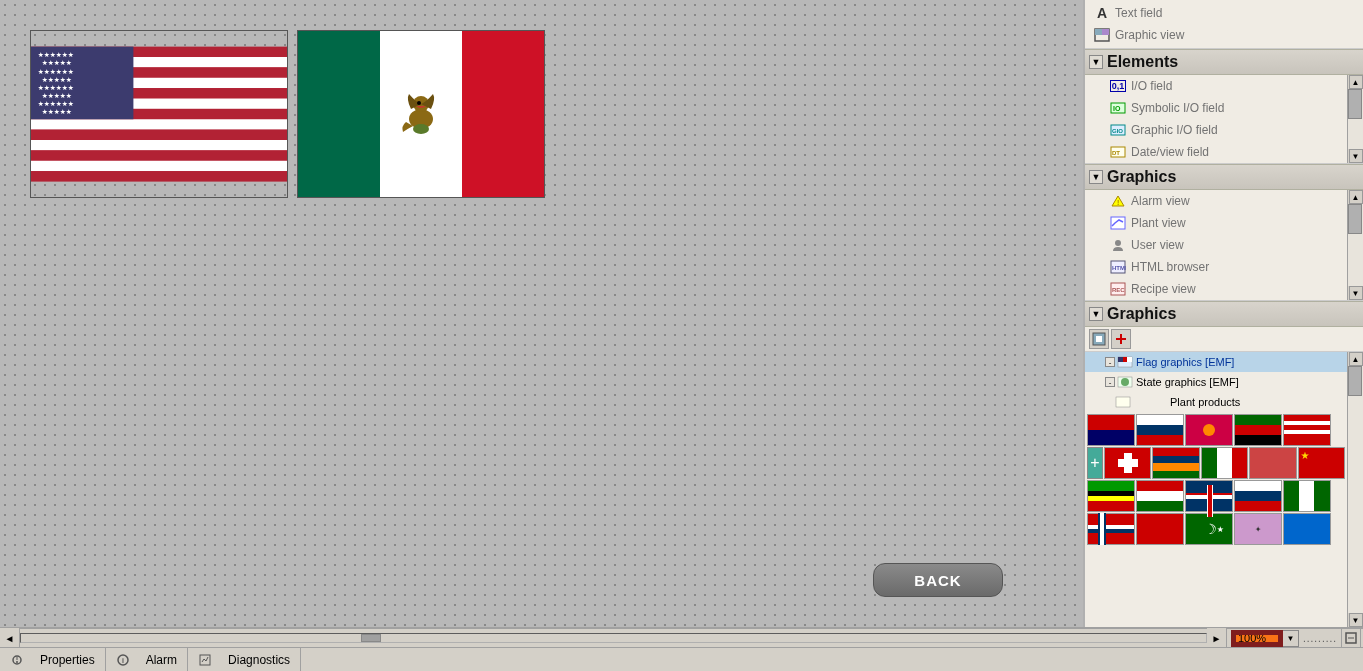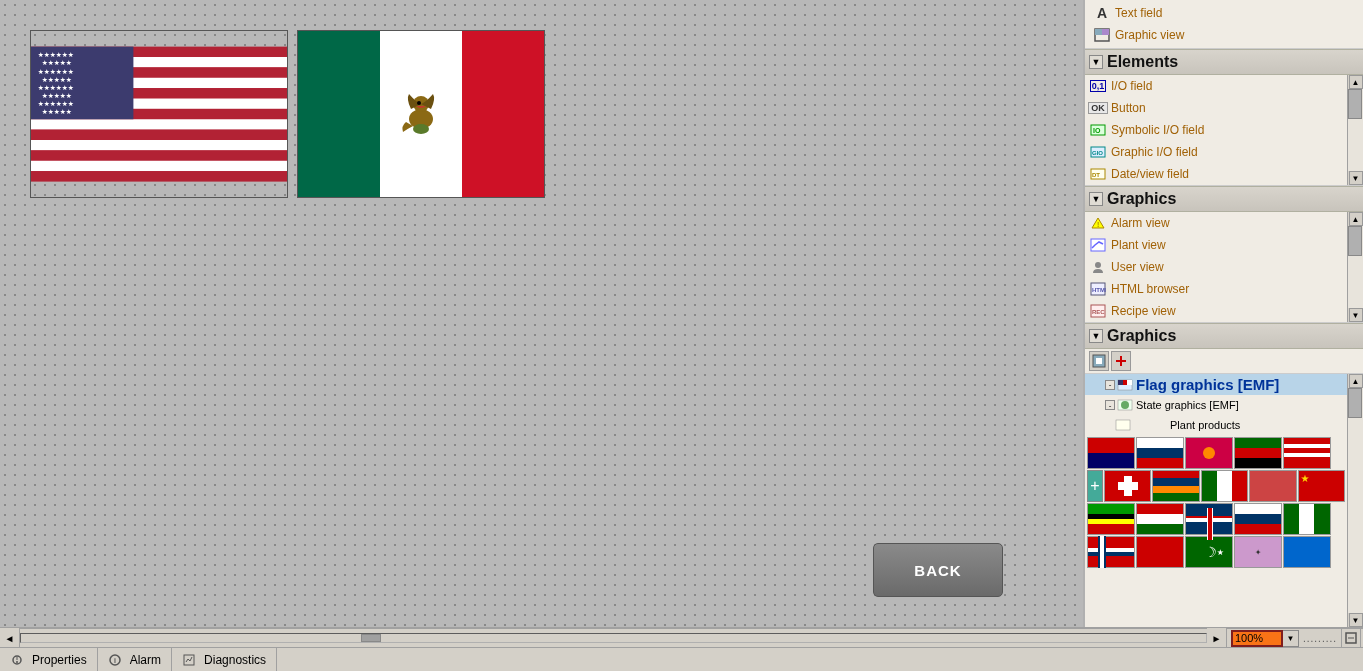--- a/index.html
+++ b/index.html
@@ -12,30 +12,30 @@
     .canvas-area { flex: 1; position: relative; background: #c8c8c8; overflow: hidden; }
     .canvas-dotted { width: 100%; height: 100%; background-color: #b8b8b8;
       background-image: radial-gradient(circle, #888 1px, transparent 1px);
       background-size: 10px 10px; position: relative; }
 
     
     .flag-us { position: absolute; top: 30px; left: 30px; width: 258px; height: 168px; border: 1px solid #555; overflow: hidden; }
     .flag-mx { position: absolute; top: 30px; left: 297px; width: 248px; height: 168px; border: 1px solid #555; overflow: hidden; }
 
     
-    .back-btn { position: absolute; bottom: 30px; right: 80px; width: 130px; height: 54px; background: linear-gradient(180deg, #8a8a8a 0%, #6a6a6a 100%); border: 1px solid #555; border-radius: 5px; color: white; font-size: 15px; font-weight: bold; cursor: pointer; display: flex; align-items: center; justify-content: center; letter-spacing: 1px; }
+    .back-btn { position: absolute; bottom: 30px; right: 80px; width: 130px; height: 34px; background: linear-gradient(180deg, #8a8a8a 0%, #6a6a6a 100%); border: 1px solid #555; border-radius: 12px; color: white; font-size: 15px; font-weight: bold; cursor: pointer; display: flex; align-items: center; justify-content: center; letter-spacing: 1px; }
 
     
     .right-panel { width: 280px; background: #f0ece4; border-left: 2px solid #b0b0b0; display: flex; flex-direction: column; overflow: hidden; }
 
     
     .panel-top { padding: 2px 4px; background: #f0ece4; border-bottom: 1px solid #ccc; }
     .panel-item { display: flex; align-items: center; padding: 2px 4px; cursor: pointer; }
     .panel-item-icon { width: 18px; height: 18px; margin-right: 4px; display: flex; align-items: center; justify-content: center; font-size: 11px; font-weight: bold; color: #333; flex-shrink: 0; }
-    .panel-item-label { font-size: 12px; color: #a16207; }
+    .panel-item-label { font-size: 12px; color: #737373; }
 
     
     .section-header { display: flex; align-items: center; background: linear-gradient(180deg, #d8d4cc 0%, #c8c4bc 100%); border-top: 1px solid #b0b0a0; border-bottom: 1px solid #b0b0a0; padding: 3px 4px; cursor: pointer; }
     .section-collapse { width: 14px; height: 14px; border: 1px solid #888; background: #e0dcd4; display: flex; align-items: center; justify-content: center; font-size: 9px; margin-right: 4px; flex-shrink: 0; }
     .section-title { font-size: 16px; font-weight: bold; color: #111; }
 
     
     .elements-section { border-bottom: 1px solid #ccc; }
     .controls-section { border-bottom: 1px solid #ccc; }
     .graphics-section { flex: 1; display: flex; flex-direction: column; overflow: hidden; }
@@ -43,37 +43,37 @@
     
     .graphics-toolbar { display: flex; align-items: center; padding: 2px 4px; gap: 2px; background: #f0ece4; border-bottom: 1px solid #ccc; }
     .graphics-tool-btn { width: 20px; height: 20px; background: #d4d0c8; border: 1px solid #999; display: flex; align-items: center; justify-content: center; font-size: 10px; cursor: pointer; }
     .tree-item { display: flex; align-items: center; padding: 2px 4px; cursor: pointer; }
     .tree-item.selected { background: #b8d4e8; }
     .tree-indent { width: 16px; flex-shrink: 0; }
     .tree-collapse { width: 10px; height: 10px; border: 1px solid #888; background: #e8e4dc; display: flex; align-items: center; justify-content: center; font-size: 8px; margin-right: 2px; flex-shrink: 0; cursor: pointer; }
 
     
     .section-with-scroll { display: flex; overflow: hidden; }
-    .section-scroll-content { flex: 1; overflow-y: auto; }
+    .section-scroll-content { flex: 1; overflow-y: auto; padding-left: 20px; }
     .section-scroll-bar { width: 16px; background: #d4d0c8; border-left: 1px solid #a0a0a0; display: flex; flex-direction: column; align-items: center; }
     .scroll-arrow { width: 14px; height: 14px; background: #d4d0c8; border: 1px solid #999; display: flex; align-items: center; justify-content: center; font-size: 8px; cursor: pointer; }
     .scroll-track { flex: 1; width: 100%; background: #e8e4dc; }
     .scroll-thumb { width: 14px; height: 30px; background: #b0b0b0; border: 1px solid #888; }
 
     
     .status-bar { height: 20px; background: #d4d0c8; border-top: 2px solid #a0a0a0; display: flex; align-items: center; }
     .status-scroll-left { width: 20px; height: 20px; background: #d4d0c8; border-right: 1px solid #a0a0a0; display: flex; align-items: center; justify-content: center; cursor: pointer; font-size: 10px; }
     .status-scroll-right { width: 20px; height: 20px; background: #d4d0c8; border-right: 1px solid #a0a0a0; display: flex; align-items: center; justify-content: center; cursor: pointer; font-size: 10px; }
-    .zoom-input { width: 52px; height: 17px; border: 2px solid #7f1d1d; background: #f97316; font-size: 11px; padding: 0 2px; }
+    .zoom-input { width: 52px; height: 17px; border: 5px solid #7f1d1d; background: #f97316; font-size: 11px; padding: 0 2px; }
     .zoom-dropdown { width: 16px; height: 17px; background: #d4d0c8; border: 1px solid #888; border-left: none; display: flex; align-items: center; justify-content: center; font-size: 8px; cursor: pointer; }
     .status-btn { width: 20px; height: 20px; background: #d4d0c8; border: 1px solid #a0a0a0; display: flex; align-items: center; justify-content: center; font-size: 10px; cursor: pointer; margin-right: 2px; }
 
     
     .tab-bar { height: 24px; background: #d4d0c8; border-top: 1px solid #a0a0a0; display: flex; align-items: center; }
-    .tab-item { display: flex; align-items: center; padding: 0 10px; height: 24px; cursor: pointer; font-size: 12px; border-right: 1px solid #a0a0a0; gap: 8px; }
+    .tab-item { display: flex; align-items: center; padding: 0 10px; height: 24px; cursor: pointer; font-size: 12px; border-right: 1px solid #a0a0a0; gap: 16px; }
     .tab-icon { width: 14px; height: 14px; display: flex; align-items: center; justify-content: center; }
 
     
     .us-flag-svg { width: 100%; height: 100%; }
     
     .mx-flag-container { width: 100%; height: 100%; display: flex; }
     .mx-green { flex: 1; background: #006847; }
     .mx-white { flex: 1; background: #ffffff; display: flex; align-items: center; justify-content: center; }
     .mx-red { flex: 1; background: #ce1126; }
   </style>
@@ -170,26 +170,20 @@
       <div class="section-with-scroll">
         <div class="section-scroll-content">
 
           <div class="panel-item">
             <div class="panel-item-icon">
               <span style="font-size:9px;font-weight:bold;color:#00a;border:1px solid #00a;padding:0 1px;">0,1</span>
             </div>
             <span class="panel-item-label">I/O field</span>
           </div>
 
-          <div class="panel-item">
-            <div class="panel-item-icon">
-              <span style="font-size:9px;background:#e8e8e8;border:1px solid #999;padding:0 2px;">OK</span>
-            </div>
-            <span class="panel-item-label">Button</span>
-          </div>
 
           <div class="panel-item">
             <div class="panel-item-icon">
               <svg width="16" height="14" viewBox="0 0 16 14">
                   <rect x="1" y="2" width="14" height="10" fill="#dfd" stroke="#090" stroke-width="1"></rect>
                   <text x="3" y="10" font-size="7" fill="#090">IO</text>
                 </svg>
             </div>
             <span class="panel-item-label">Symbolic I/O field</span>
           </div>
@@ -318,21 +312,21 @@
 
           <div class="tree-item selected">
             <div class="tree-indent"></div>
             <div class="tree-collapse">-</div>
             <svg width="16" height="16" viewBox="0 0 16 16" style="margin-right:3px;flex-shrink:0;">
                 <rect x="1" y="3" width="14" height="10" fill="#def" stroke="#888" stroke-width="0.5"></rect>
                 <rect x="1" y="3" width="5" height="5" fill="#336"></rect>
                 <rect x="6" y="3" width="4" height="5" fill="#c00"></rect>
                 <rect x="10" y="3" width="5" height="5" fill="#fff"></rect>
               </svg>
-            <span style="font-size:15px;font-weight:bold;color:#003399;">Flag graphics [EMF]</span>
+            <span style="font-size:11px;font-weight:normal;color:#003399;">Flag graphics [EMF]</span>
           </div>
           <div class="tree-item">
             <div class="tree-indent"></div>
             <div class="tree-collapse">-</div>
             <svg width="16" height="16" viewBox="0 0 16 16" style="margin-right:3px;flex-shrink:0;">
                 <rect x="1" y="3" width="14" height="10" fill="#efe" stroke="#888" stroke-width="0.5"></rect>
                 <circle cx="8" cy="8" r="4" fill="#6a6"></circle>
               </svg>
             <span style="font-size:11px;">State graphics [EMF]</span>
           </div>

